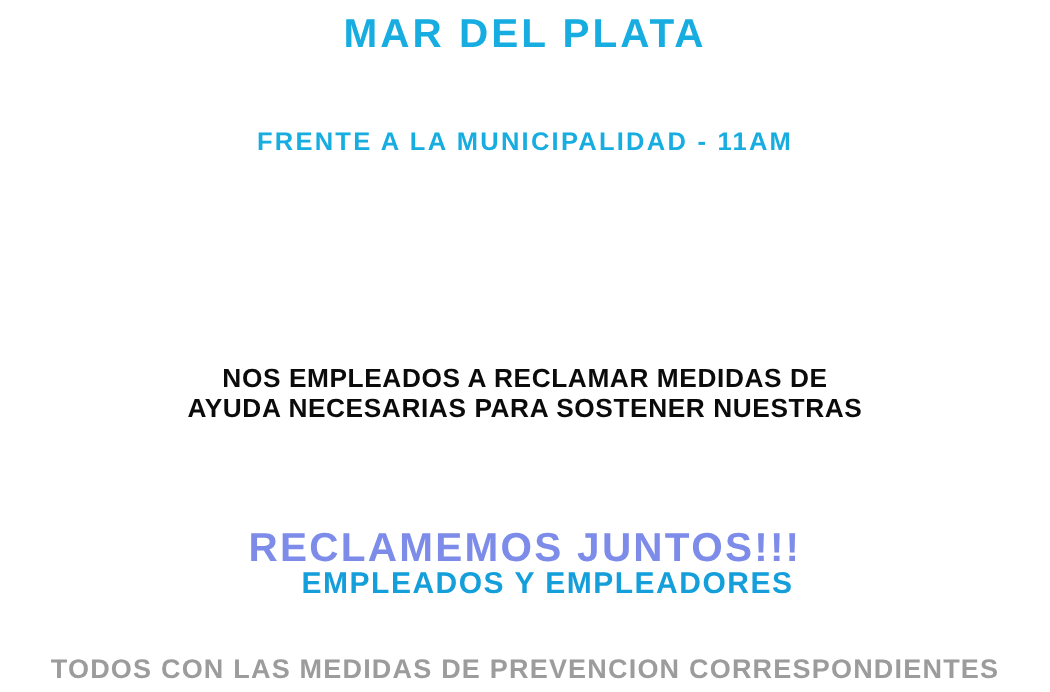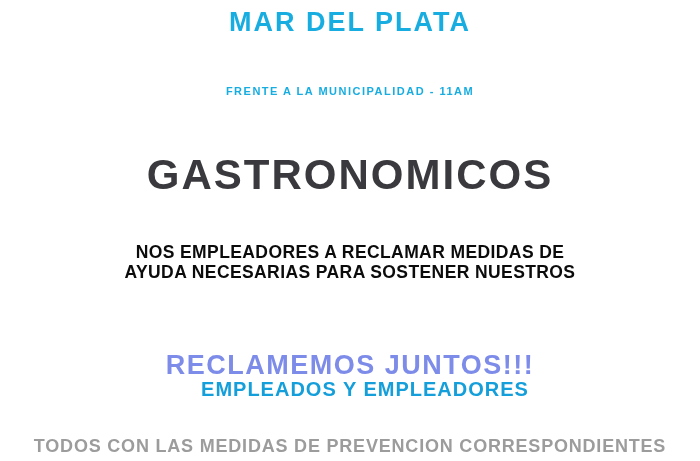--- a/index.html
+++ b/index.html
@@ -26,21 +26,21 @@
     color: var(--cyan, #17ade1);
   }
   .date {
     top: 34px;
     font-size: 51px;
     letter-spacing: 3px;
     color: var(--blue, #1a87d3);
   }
   .location {
     top: 85px;
-    font-size: 11px;
+    font-size: 17px;
     letter-spacing: 1.5px;
     color: var(--cyan, #17ade1);
   }
   .title {
     top: 153px;
     font-size: 42px;
     line-height: 44px;
     letter-spacing: 2px;
     color: var(--dark, #3a3a3e);
     white-space: normal;
@@ -75,26 +75,26 @@
 </style>
 </head>
 <body>
 
 <div class="flyer" style="--bg: #ffffff; --cyan: #17ade1; --blue: #1a87d3; --dark: #3a3a3e; --black: #0b0b0b; --periwinkle: #7e8ce9; --deepcyan: #149fdb; --gray: #9c9c9c;">
 
   <div class="line city">MAR DEL PLATA</div>
   <div class="line location">FRENTE A LA MUNICIPALIDAD - 11AM</div>
 
   <div class="line title">
-    <span>GASTRONOMICOS</span><br>
+    <br>
   </div>
 
   <div class="line body-text">
-    <span>NOS EMPLEADORES A RECLAMAR MEDIDAS DE</span><br>
-    <span>AYUDA NECESARIAS PARA SOSTENER NUESTROS</span><br>
+    <span>NOS EMPLEADOS A RECLAMAR MEDIDAS DE</span><br>
+    <span>AYUDA NECESARIAS PARA SOSTENER NUESTRAS</span><br>
   </div>
 
   <div class="line slogan">RECLAMEMOS JUNTOS!!!</div>
   <div class="line audience">EMPLEADOS Y EMPLEADORES</div>
 
   <div class="line notice">TODOS CON LAS MEDIDAS DE PREVENCION CORRESPONDIENTES</div>
 
 </div>
 
 </body></html>

